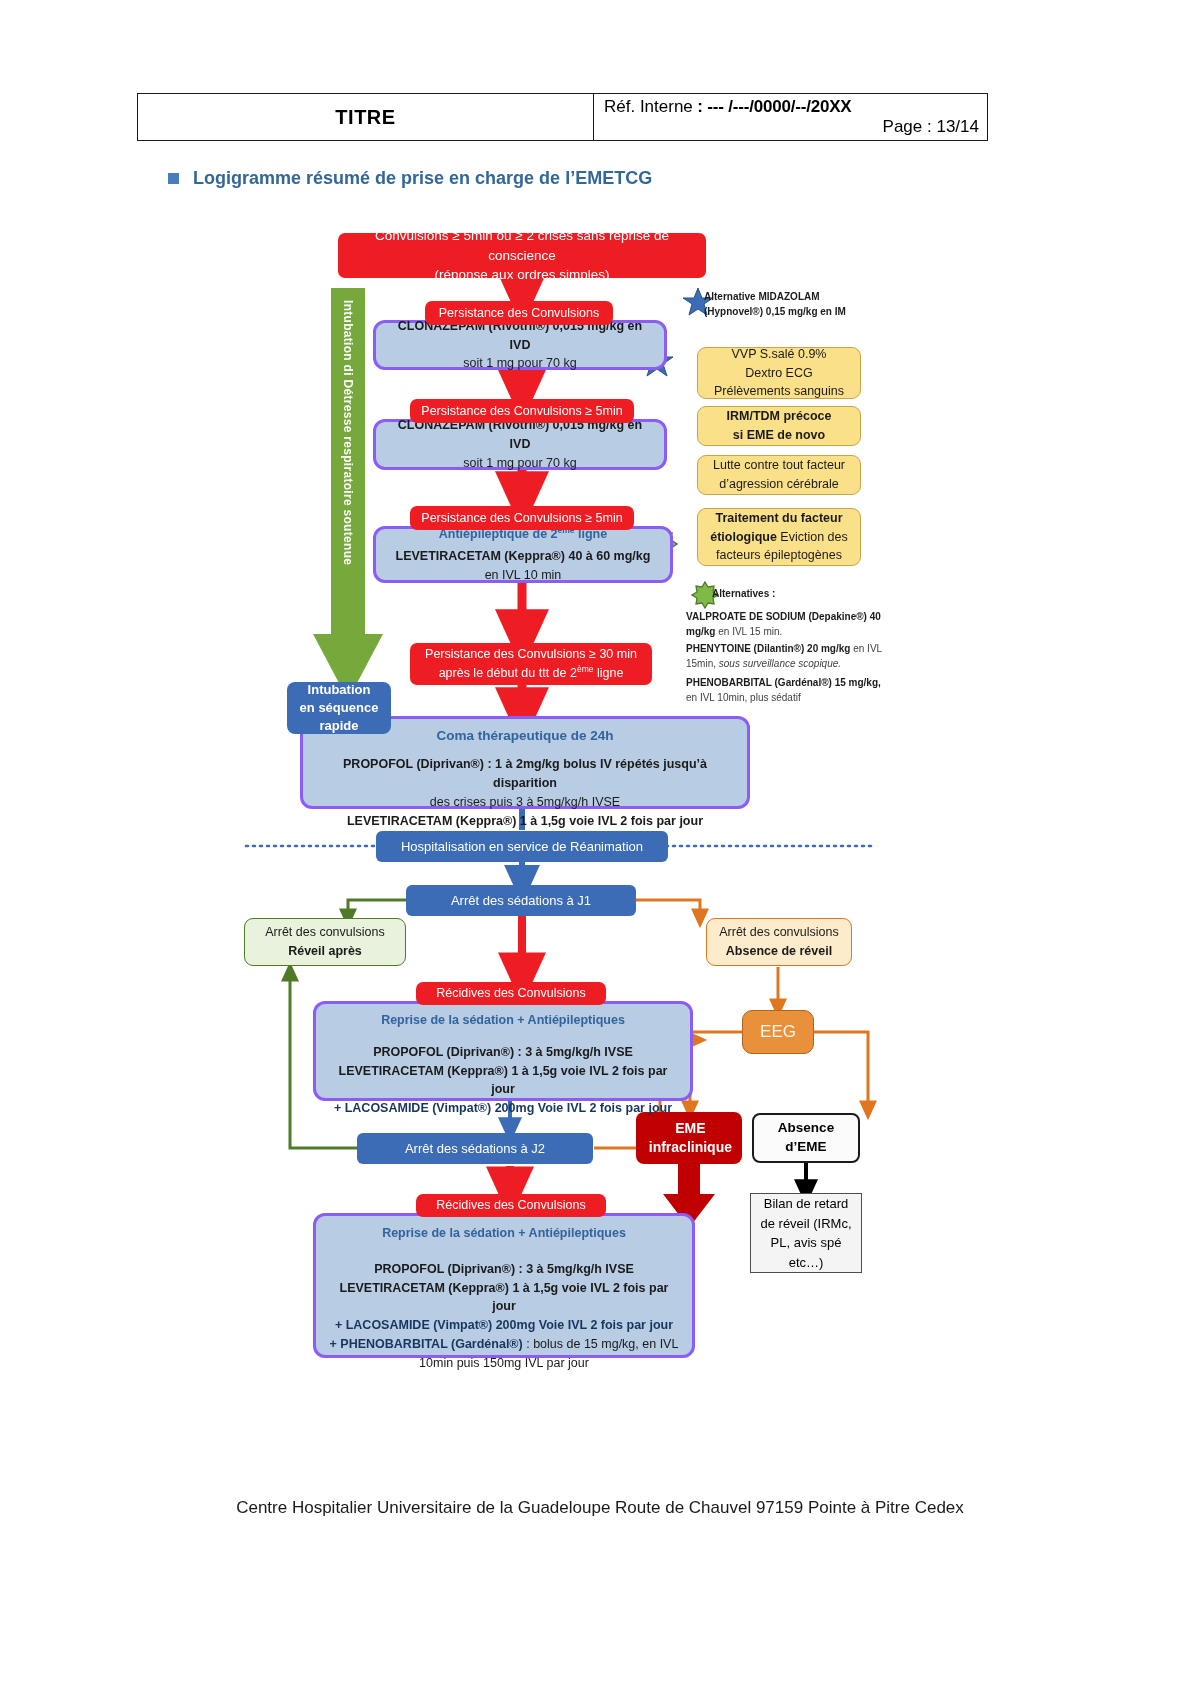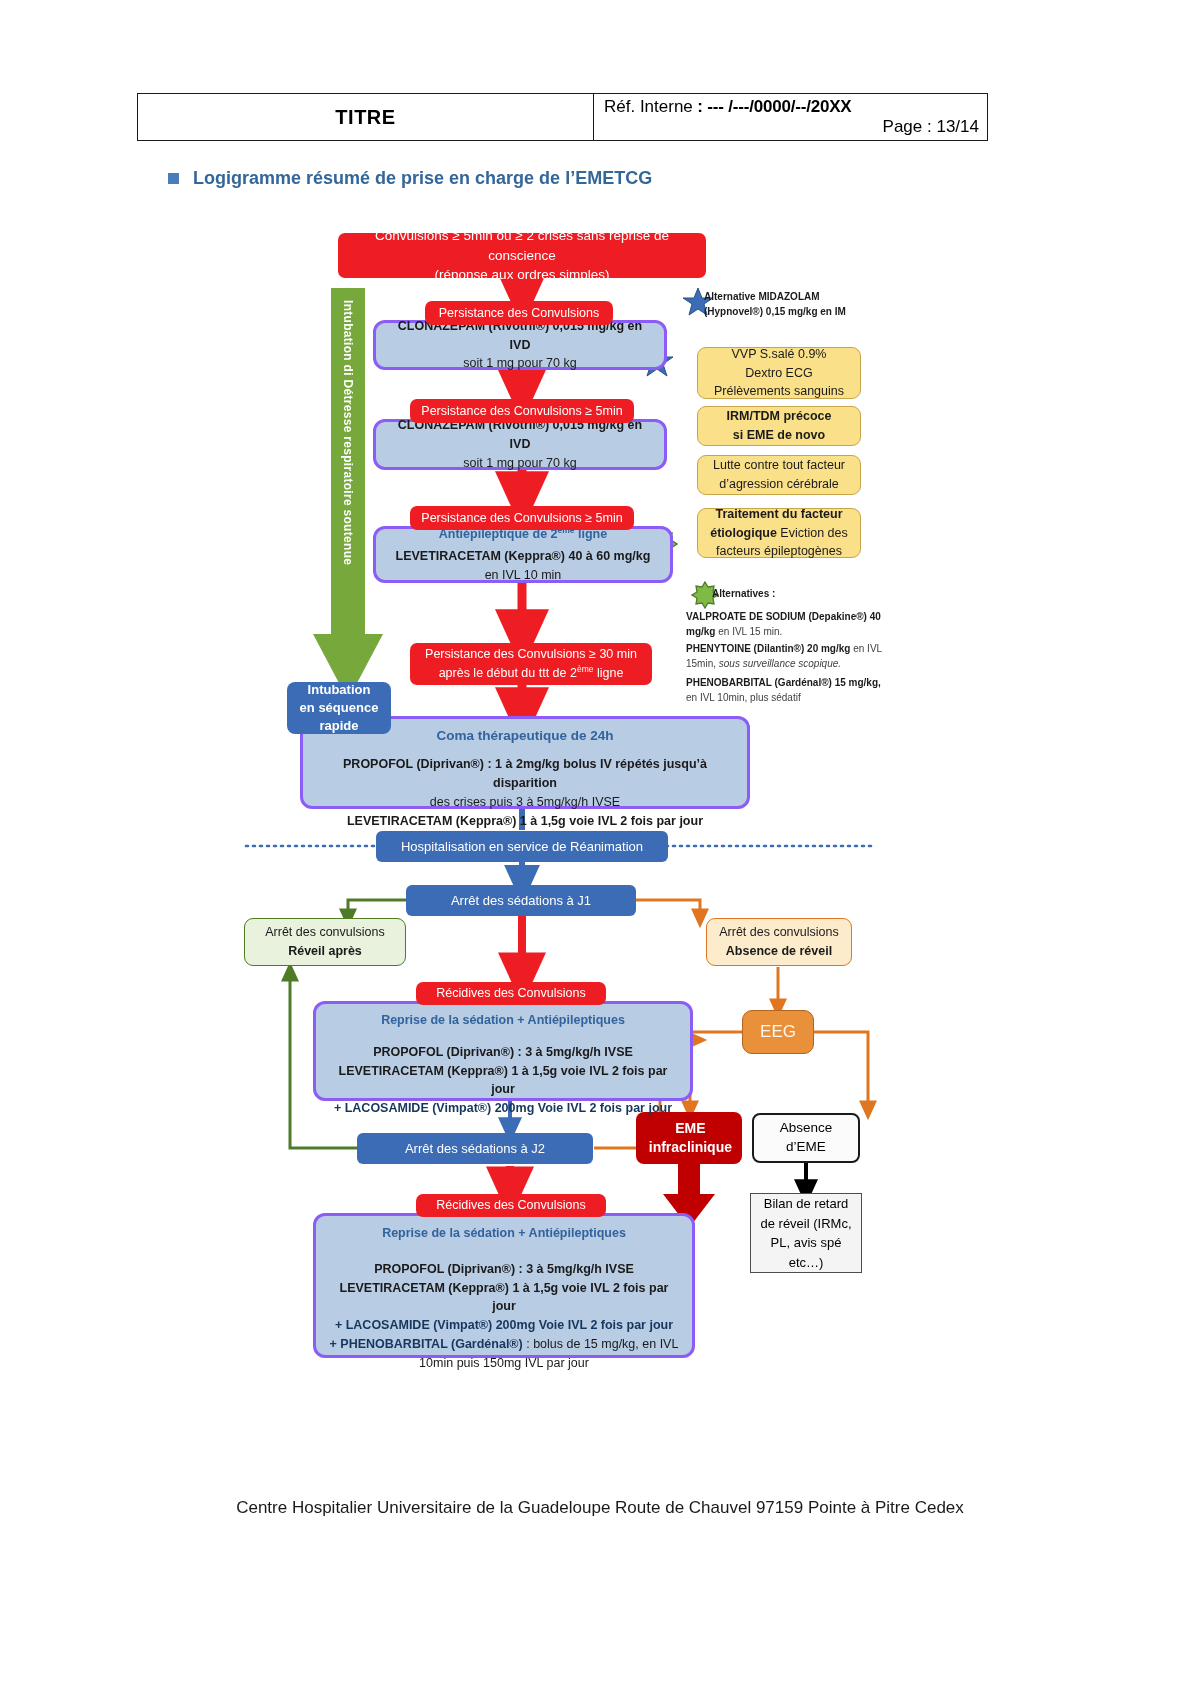--- a/index.html
+++ b/index.html
@@ -107,21 +107,21 @@
     background: #fdeccb; border: 1.6px solid #e0761f; border-radius: 9px;
     color: #1a1a1a; font-size: 12.5px; line-height: 1.5; padding: 6px 8px;
     flex-direction: column;
   }
   .orange-solid {
     background: #e8913a; border: 1.8px solid #b5651d; border-radius: 10px;
     color: #fff7ee; font-size: 17px; padding: 5px 10px;
   }
   .white-box {
     background: #fbfbfb; border: 2px solid #1a1a1a; border-radius: 8px;
-    color: #000; font-weight: normal; font-size: 13.5px; line-height:1.4;
+    color: #000; font-weight: bold; font-size: 13.5px; line-height:1.4;
     padding: 6px 8px; flex-direction: column;
   }
   .gray-box {
     background: #f4f4f4; border: 1.6px solid #4d4d4d;
     color: #000; font-size: 13px; line-height: 1.5; padding: 6px 8px;
     flex-direction: column;
   }
 
   
   .vlabel {
@@ -380,21 +380,21 @@
     <div class="node yellow" style="left:697px; top:406px; width:164px; height:40px;">
       <div><b>IRM/TDM précoce</b></div>
       <div><b>si EME de novo</b></div>
     </div>
 
     <div class="node yellow" style="left:697px; top:455px; width:164px; height:40px;">
       <div>Lutte contre tout facteur</div>
       <div>d’agression cérébrale</div>
     </div>
 
-    <div class="node yellow" style="left:697px; top:508px; width:164px; height:50px;">
+    <div class="node yellow" style="left:697px; top:508px; width:164px; height:58px;">
       <div><b>Traitement du facteur</b></div>
       <div><b>étiologique</b><span> Eviction des</span></div>
       <div>facteurs épileptogènes</div>
     </div>
 
     <svg style="position:absolute; left:691px; top:581px;" width="28" height="28">
       <polygon points="14,1 17,6 23,5 22,11 27,14 22,17 23,23 17,22 14,27 11,22 5,23 6,17 1,14 6,11 5,5 11,6" fill="#7fba46" stroke="#4f7a28" stroke-width="1.3"></polygon>
     </svg>
     <div class="annot" style="left:712px; top:587px; width:190px;">
       <b>Alternatives :</b>

